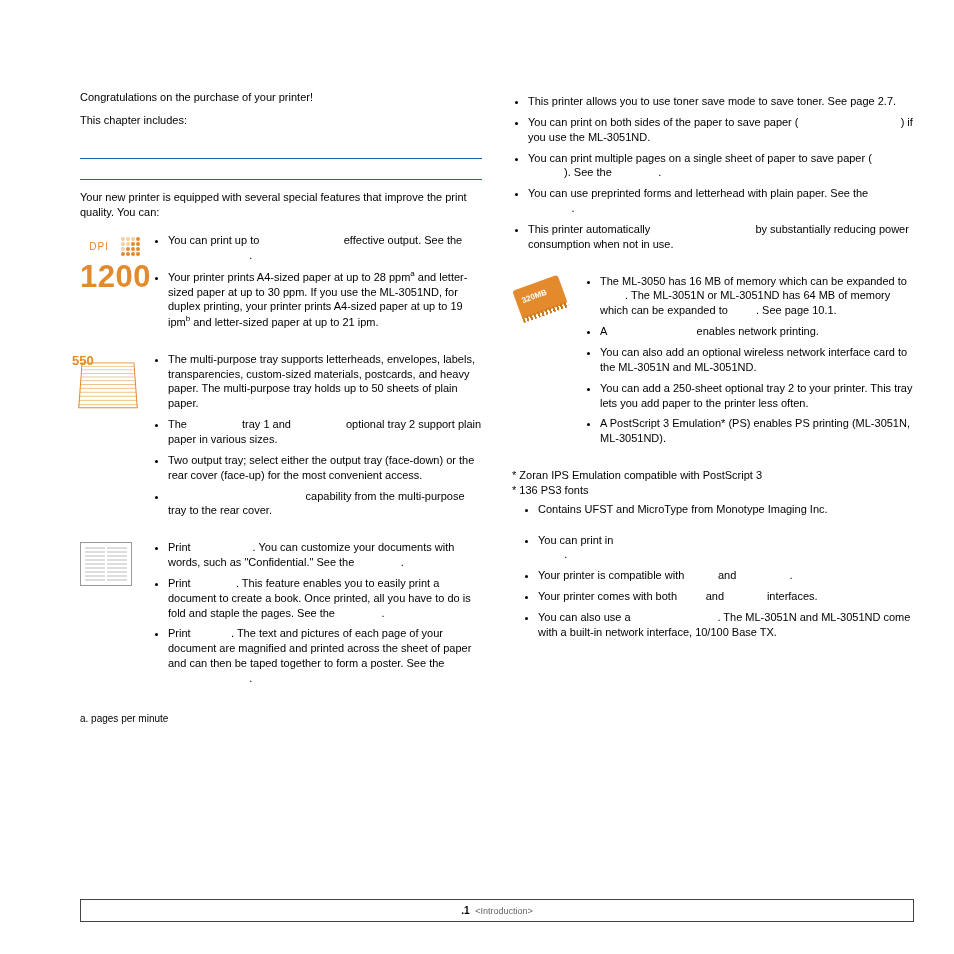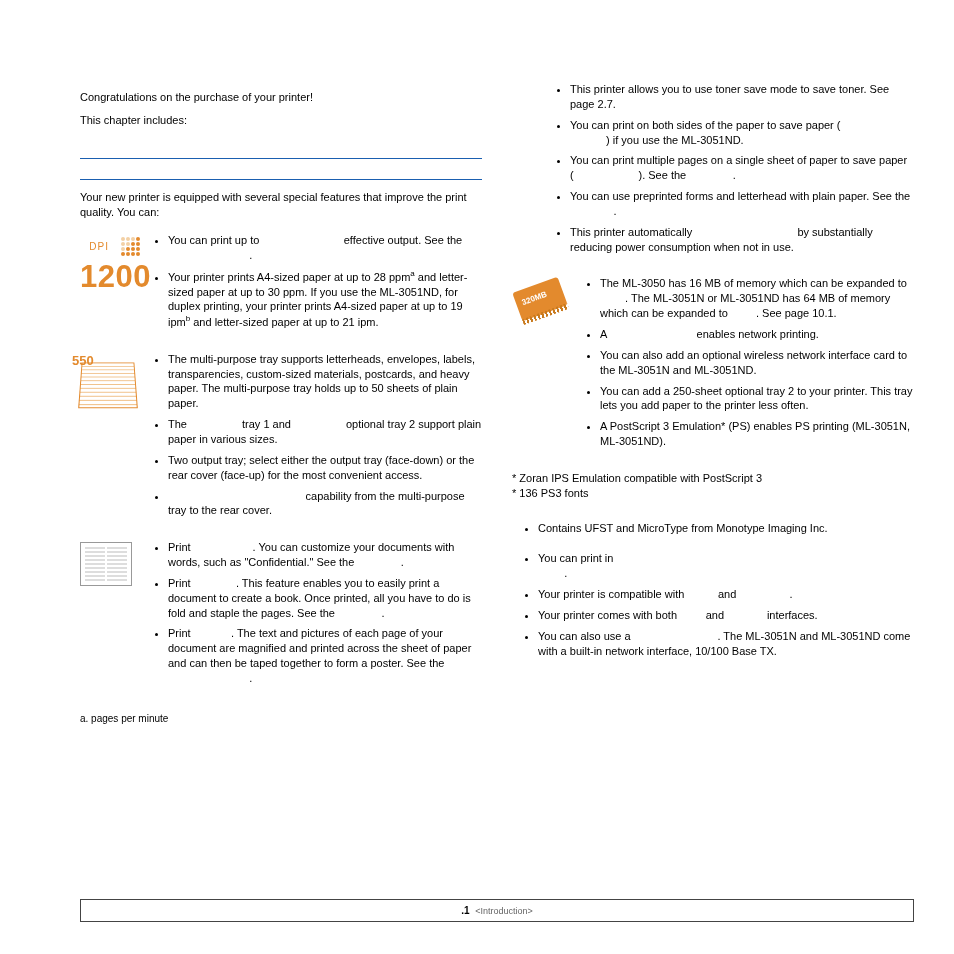--- a/index.html
+++ b/index.html
@@ -118,21 +118,21 @@
     position: absolute;
     bottom: 32px;
     left: 80px;
     right: 40px;
     border: 1px solid #444;
     padding: 4px 0;
     text-align: center;
     font-size: 10px;
   }
   .page-footer .chap { color: #666; font-size: 9px; }
-  .right-top { margin-top: -8px; }
+  .right-top { margin-top: -8px; flex-direction: column; }
 </style>
 </head>
 <body>
 
 <div class="page">
 
   <div class="col">
     <div class="intro-line">Congratulations on the purchase of your printer!</div>
     <div class="intro-line">This chapter includes:</div>
 
@@ -260,21 +260,21 @@
           </li>
           <li>You can also add an optional wireless network interface card to the ML-3051N and ML-3051ND.</li>
           <li>You can add a 250-sheet optional tray 2 to your printer. This tray lets you add paper to the printer less often.</li>
           <li>A PostScript 3 Emulation* (PS) enables PS printing (ML-3051N, ML-3051ND).</li>
         </ul>
       </div>
     </div>
 
     <div>* Zoran IPS Emulation compatible with PostScript 3</div>
     <div>* 136 PS3 fonts</div>
-    <ul class="flat" style="margin-top:20px; margin-bottom:16px;">
+    <ul class="flat" style="margin-top:4px; margin-bottom:16px;">
       <li>Contains UFST and MicroType from Monotype Imaging Inc.</li>
     </ul>
 
     <ul class="flat">
       <li>
         <span>You can print in </span><span style="visibility:hidden">various environments such as Windows, Macintosh and Linux</span><span>.</span>
       </li>
       <li>
         <span>Your printer is compatible with </span><span style="visibility:hidden">PCL6</span><span> and </span><span style="visibility:hidden">PostScript</span><span>.</span>
       </li>

